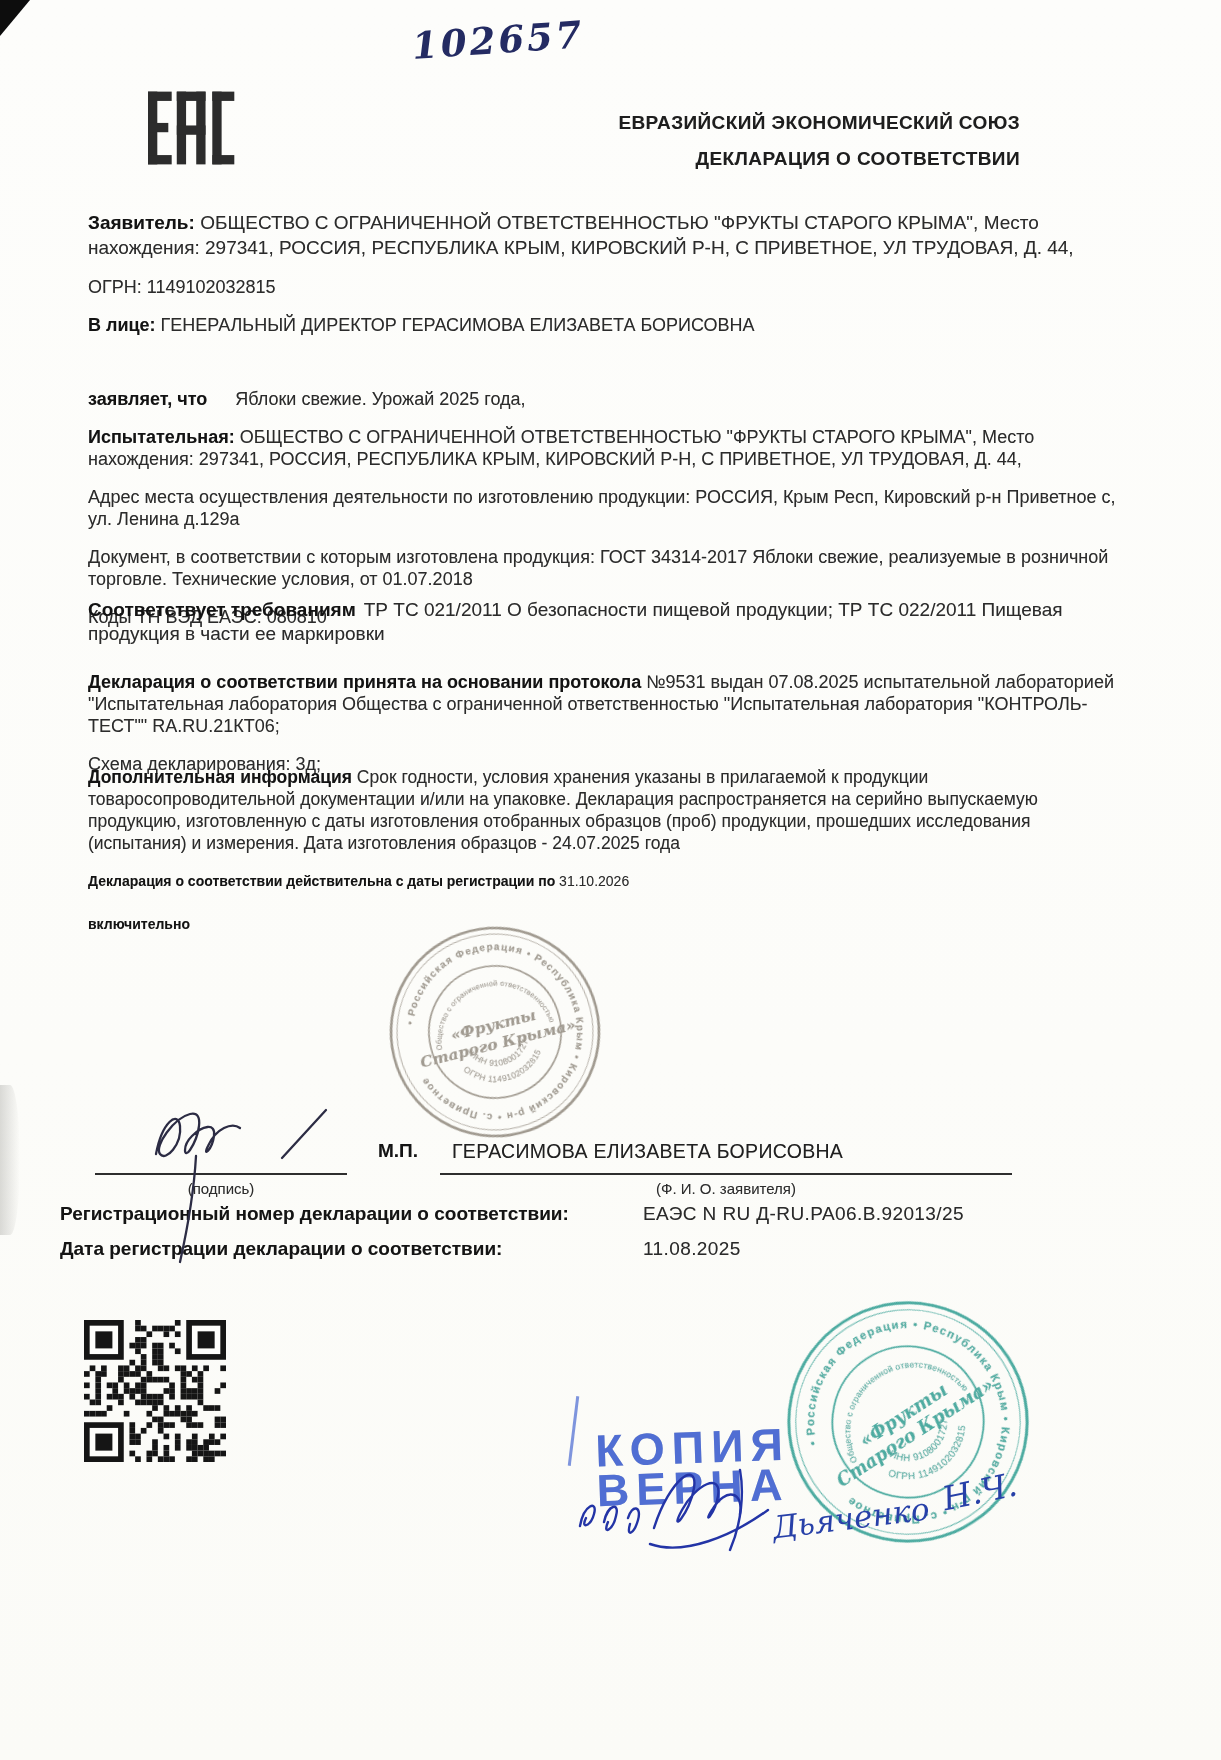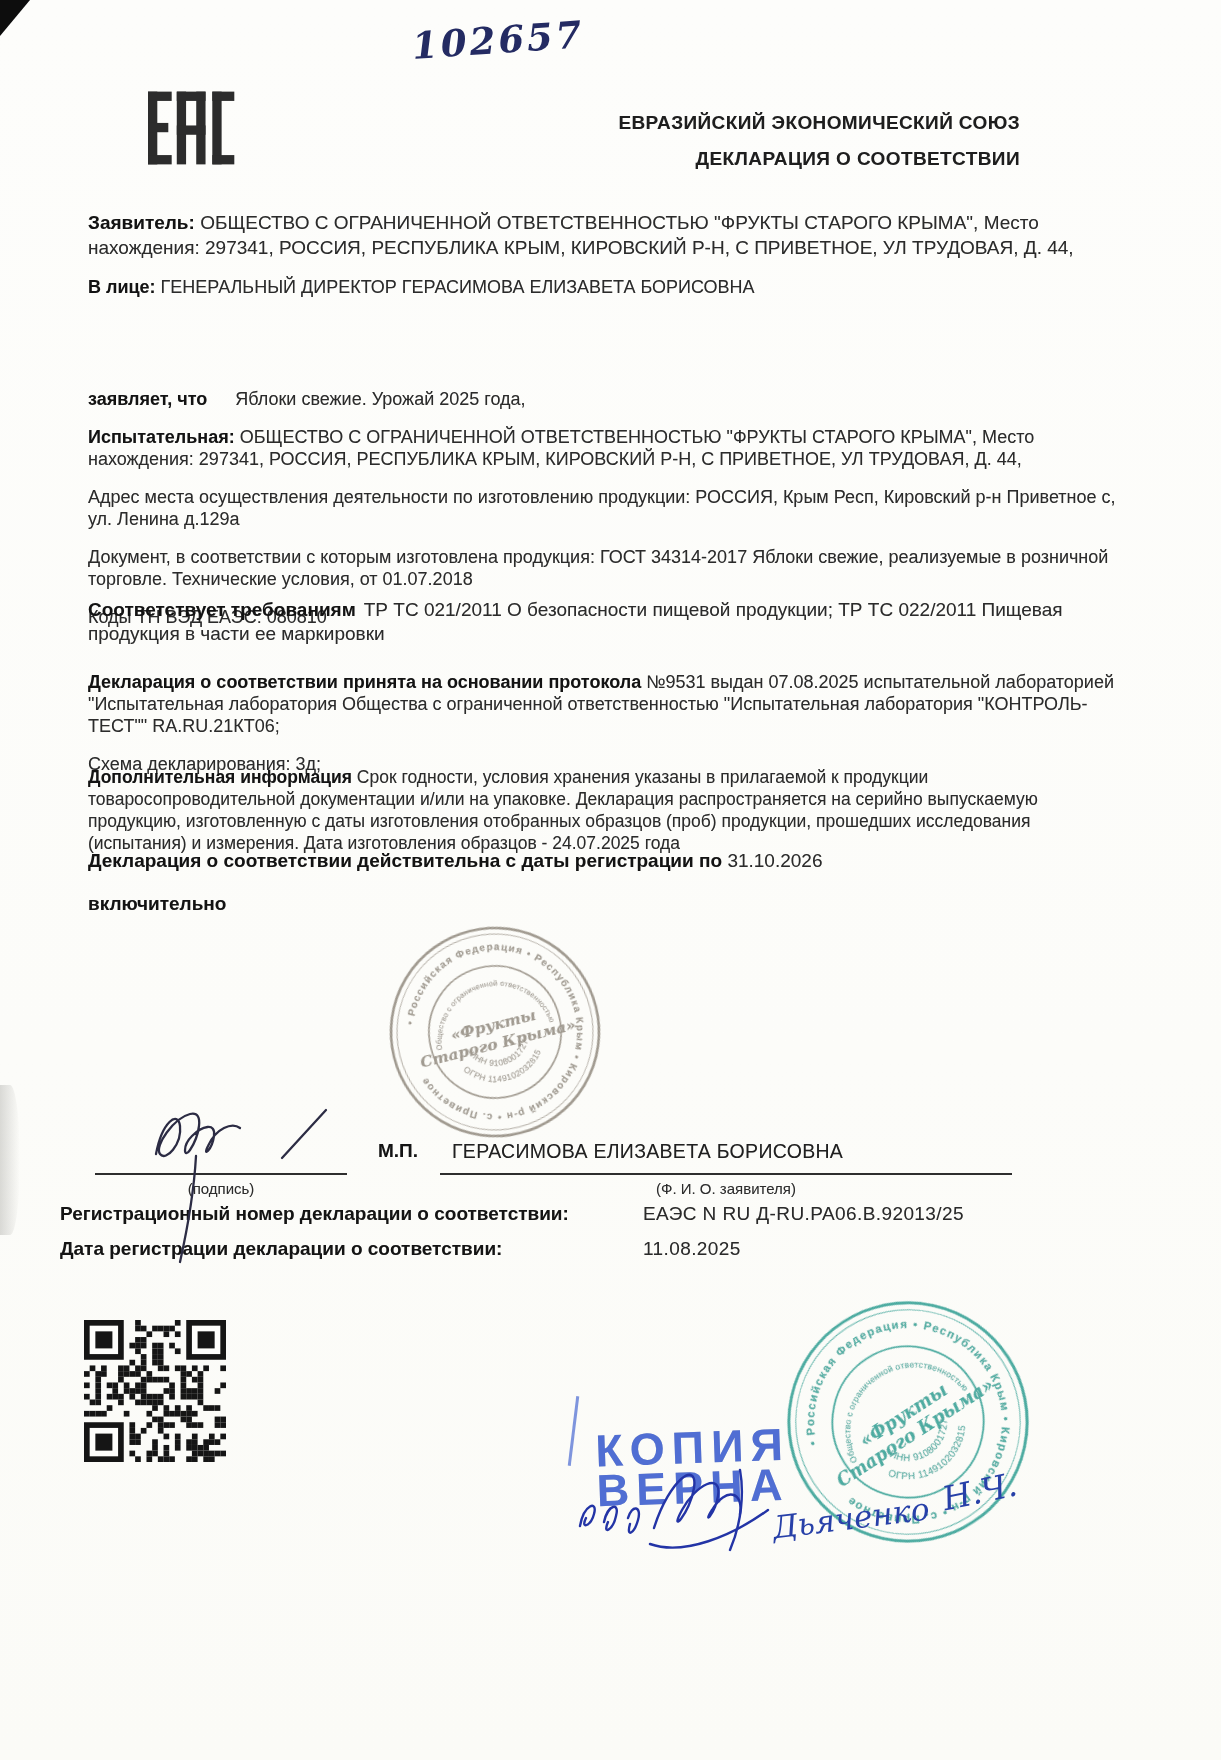--- a/index.html
+++ b/index.html
@@ -31,21 +31,21 @@
   .sec{position:absolute;left:72px;width:1078px;font-size:18px;line-height:22px}
   .sec p{margin:16px}
   .sec b{color:#131313}
   .sec-applicant{top:194px}
   .sec-applicant .big{font-size:19px;line-height:25px}
   .w-addr{max-width:900px}
   .sec-declares{top:372px}
   .sec-compliance{top:582px;font-size:19px;line-height:24px}
   .sec-basis{top:655px}
   .sec-additional{top:750px;font-size:17.5px;line-height:22px}
-  .sec-validity{top:831px;font-size:19px;line-height:27px}
+  .sec-validity{top:852px;font-size:14px;line-height:27px}
   .gap{padding-left:28px}
   .gap2{padding-left:8px}
 
   
   .seal{position:absolute;filter:blur(.3px)}
   .seal circle{fill:none;stroke:currentColor}
   .seal .c1{stroke-width:2.6}
   .seal .c2{stroke-width:.8}
   .seal .c3{stroke-width:1.6}
   .seal text{fill:currentColor;stroke:none;font-family:"Liberation Sans",sans-serif}
@@ -115,20 +115,21 @@
     <rect x="76" y="0" width="11" height="86"></rect>
       <rect x="76" y="0" width="26" height="11"></rect>
     <rect x="76" y="75" width="26" height="11"></rect>
   </svg>
 
   <div class="title title-union">ЕВРАЗИЙСКИЙ ЭКОНОМИЧЕСКИЙ СОЮЗ</div>
   <div class="title title-doc">ДЕКЛАРАЦИЯ О СООТВЕТСТВИИ</div>
 
   <div class="sec sec-applicant">
     <p class="big"><b>Заявитель:</b> <span>ОБЩЕСТВО С ОГРАНИЧЕННОЙ ОТВЕТСТВЕННОСТЬЮ "ФРУКТЫ СТАРОГО КРЫМА", Место нахождения: 297341, РОССИЯ, РЕСПУБЛИКА КРЫМ, КИРОВСКИЙ Р-Н, С ПРИВЕТНОЕ, УЛ ТРУДОВАЯ, Д. 44,</span></p>
+    <p>ОГРН: 1149102032815</p>
     <p><b>В лице:</b> <span>ГЕНЕРАЛЬНЫЙ ДИРЕКТОР ГЕРАСИМОВА ЕЛИЗАВЕТА БОРИСОВНА</span></p>
   </div>
 
   <div class="sec sec-declares">
     <p><b>заявляет, что</b><span class="gap">Яблоки свежие. Урожай 2025 года,</span></p>
     <p><b>Испытательная:</b> <span>ОБЩЕСТВО С ОГРАНИЧЕННОЙ ОТВЕТСТВЕННОСТЬЮ "ФРУКТЫ СТАРОГО КРЫМА", Место нахождения: 297341, РОССИЯ, РЕСПУБЛИКА КРЫМ, КИРОВСКИЙ Р-Н, С ПРИВЕТНОЕ, УЛ ТРУДОВАЯ, Д. 44,</span></p>
     <p>Адрес места осуществления деятельности по изготовлению продукции: РОССИЯ, Крым Респ, Кировский р-н Приветное с, ул. Ленина д.129а</p>
     <p>Документ, в соответствии с которым изготовлена продукция: ГОСТ 34314-2017 Яблоки свежие, реализуемые в розничной торговле. Технические условия, от 01.07.2018</p>
     <p>Коды ТН ВЭД ЕАЭС: 080810</p>
   </div>

